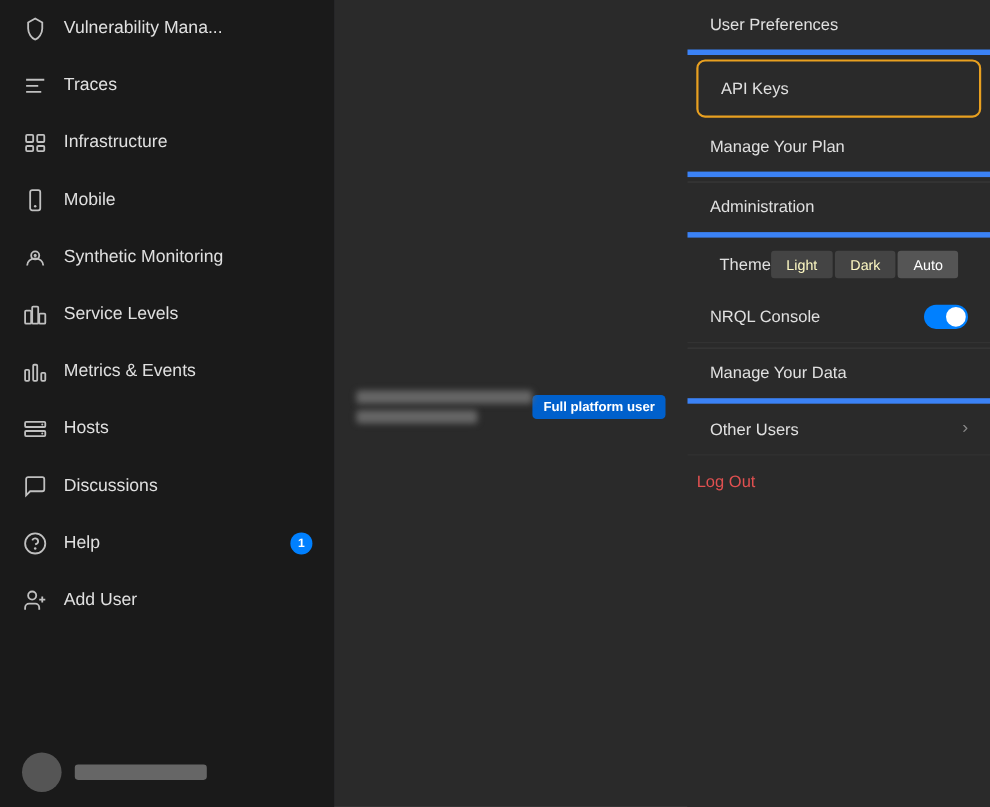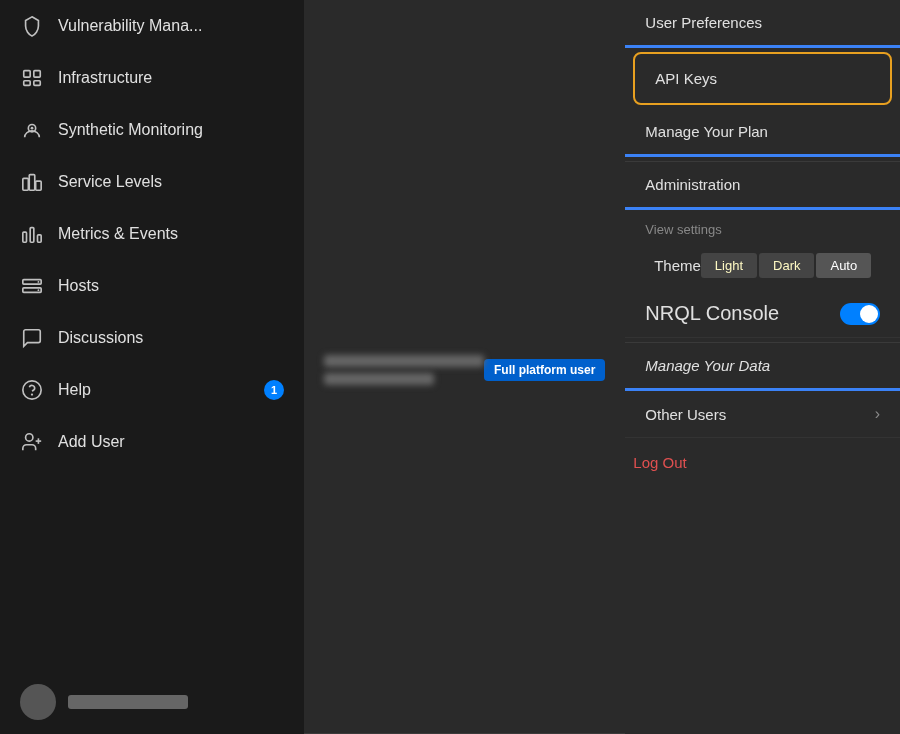--- a/index.html
+++ b/index.html
@@ -127,21 +127,21 @@
       flex: 1;
       display: flex;
       flex-direction: column;
     }
 
     .dropdown-item {
       padding: 14px 20px;
       color: #e0e0e0;
       font-size: 15px;
       cursor: pointer;
-      border-bottom: 3px solid #3b82f6;
+      border-bottom: 5px solid #3b82f6;
     }
 
     .dropdown-item.section-header {
       color: #888;
       font-size: 13px;
       padding: 12px 20px 4px 20px;
       cursor: default;
       border-bottom: none;
     }
 
@@ -173,21 +173,21 @@
       background: #555;
       color: white;
     }
 
     .nrql-row {
       display: flex;
       align-items: center;
       justify-content: space-between;
       padding: 12px 20px;
       color: #e0e0e0;
-      font-size: 20px;
+      font-size: 15px;
       border-bottom: 1px solid #333;
     }
 
     .toggle {
       width: 40px;
       height: 22px;
       background: #0080ff;
       border-radius: 11px;
       position: relative;
       cursor: pointer;
@@ -251,34 +251,53 @@
 <div class="sidebar">
   <div class="sidebar-item">
     <span class="icon">
       <svg class="icon-svg" viewBox="0 0 24 24">
           <path d="M12 2l7 4v6c0 5-3.5 9.7-7 11C8.5 21.7 5 17 5 12V6l7-4z"></path>
         </svg>
     </span>
     <span>Vulnerability Mana...</span>
   </div>
 
+  <div class="sidebar-item">
+    <span class="icon">
+      <svg class="icon-svg" viewBox="0 0 24 24">
+          <line x1="3" y1="6" x2="21" y2="6"></line>
+          <line x1="3" y1="12" x2="15" y2="12"></line>
+          <line x1="3" y1="18" x2="18" y2="18"></line>
+        </svg>
+    </span>
+    <span>Traces</span>
+  </div>
 
   <div class="sidebar-item">
     <span class="icon">
       <svg class="icon-svg" viewBox="0 0 24 24">
           <rect x="3" y="4" width="7" height="7" rx="1"></rect>
           <rect x="14" y="4" width="7" height="7" rx="1"></rect>
           <rect x="3" y="15" width="7" height="5" rx="1"></rect>
           <rect x="14" y="15" width="7" height="5" rx="1"></rect>
         </svg>
     </span>
     <span>Infrastructure</span>
   </div>
 
 
+  <div class="sidebar-item">
+    <span class="icon">
+      <svg class="icon-svg" viewBox="0 0 24 24">
+          <rect x="7" y="2" width="10" height="20" rx="2"></rect>
+          <line x1="12" y1="18" x2="12" y2="18" stroke-linecap="round" stroke-width="2.5"></line>
+        </svg>
+    </span>
+    <span>Mobile</span>
+  </div>
 
   <div class="sidebar-item">
     <span class="icon">
       <svg class="icon-svg" viewBox="0 0 24 24">
           <circle cx="12" cy="10" r="4"></circle>
           <path d="M4 20c0-4 3.6-7 8-7s8 3 8 7"></path>
           <circle cx="12" cy="10" r="1.5" fill="currentColor" stroke="none"></circle>
         </svg>
     </span>
     <span>Synthetic Monitoring</span>
@@ -372,37 +391,36 @@
     <div class="dropdown-item">User Preferences</div>
 
     <div class="api-keys-wrapper">
       <div class="api-keys-inner">API Keys</div>
     </div>
 
     <div class="dropdown-item">Manage Your Plan</div>
 
     <div class="dropdown-item" style="border-top: 1px solid #3a3a3a; margin-top: 4px;">Administration</div>
 
-    <div class="dropdown-item section-header">View settings</div>
 
     <div class="theme-row">
       <span>Theme</span>
       <div class="theme-buttons">
         <button class="theme-btn">Light</button>
         <button class="theme-btn">Dark</button>
         <button class="theme-btn active">Auto</button>
       </div>
     </div>
 
     <div class="nrql-row">
       <span>NRQL Console</span>
       <div class="toggle"></div>
     </div>
 
-    <div class="dropdown-item" style="border-top: 1px solid #3a3a3a; margin-top: 4px; font-style: italic;">Manage Your Data</div>
+    <div class="dropdown-item" style="border-top: 1px solid #3a3a3a; margin-top: 4px;">Manage Your Data</div>
 
     <div class="other-users-row">
       <span>Other Users</span>
       <span style="color:#888; font-size:16px;">›</span>
     </div>
 
     <div class="logout-item">Log Out</div>
   </div>
 </div>
 

